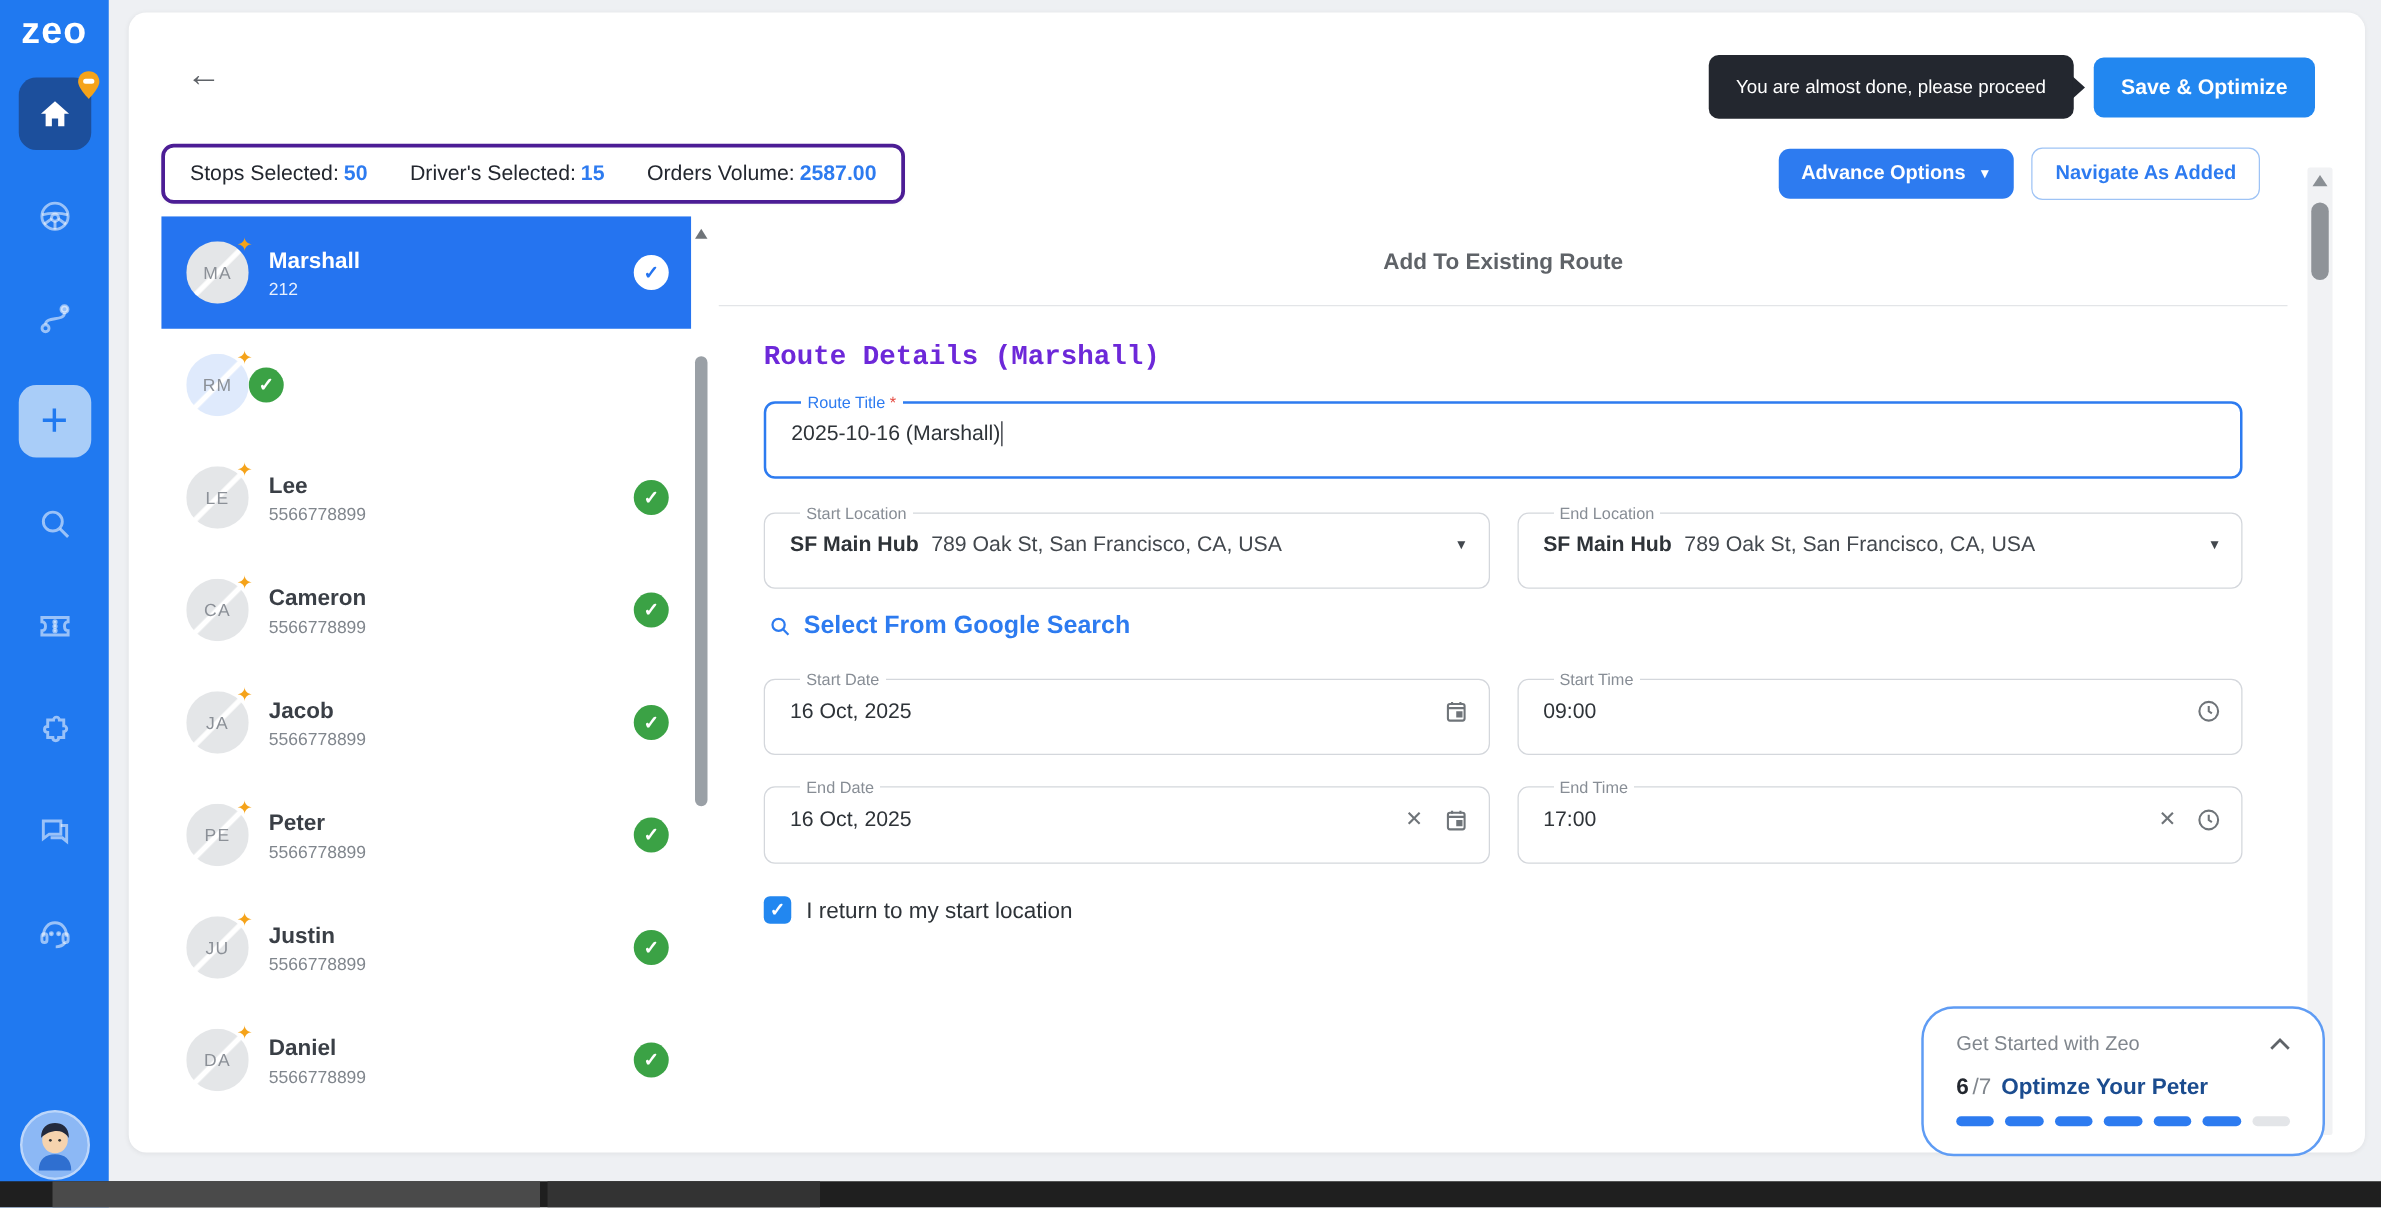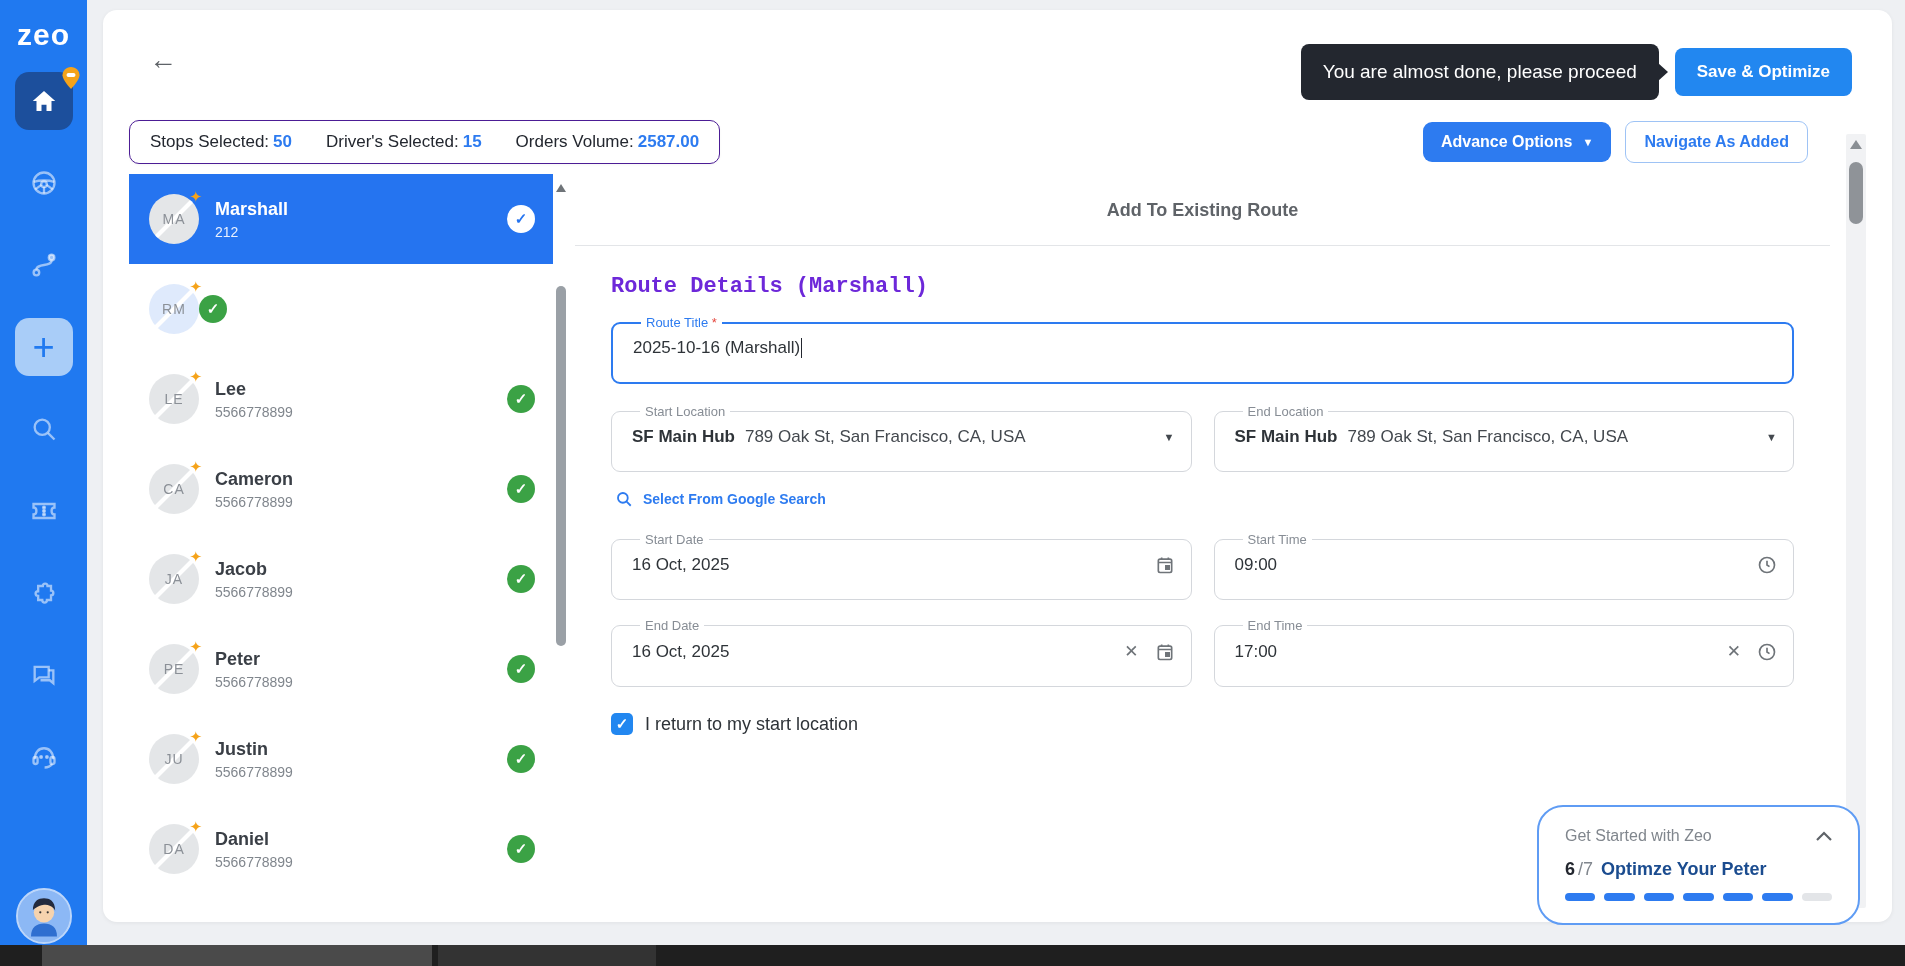--- a/index.html
+++ b/index.html
@@ -1,21 +1,21 @@
 <!DOCTYPE html>
 <html><head>
 <meta charset="utf-8">
 <style>
   * { margin:0; padding:0; box-sizing:border-box; }
   html,body { width:1905px; height:966px; overflow:hidden; font-family:"Liberation Sans", sans-serif; background:#eef0f3; }
   .app { display:flex; width:100%; height:100%; position:relative; }
 
   
   .sidebar { width:87px; background:#2079f0; display:flex; flex-direction:column; align-items:center; flex-shrink:0; position:relative; z-index:5; }
-  .logo { color:#fff; font-size:30px; font-weight:bold; letter-spacing:1px; margin-top:18px; margin-bottom:20px; }
+  .logo { color:#fff; font-size:30px; font-weight:bold; letter-spacing:1px; margin-top:8px; margin-bottom:20px; }
   .nav-item { width:58px; height:58px; display:flex; align-items:center; justify-content:center; border-radius:14px; margin-bottom:24px; position:relative; cursor:pointer; }
   .nav-item svg { stroke:rgba(255,255,255,0.55); fill:none; stroke-width:2; }
   .nav-item.active { background:#1c4f9c; }
   .nav-item.active svg { stroke:#fff; fill:#fff; }
   .nav-item.add-btn { background:#a9cdf8; }
   .nav-item.add-btn .plus { color:#2079f0; font-size:38px; font-weight:300; line-height:1; }
   .pin-badge { position:absolute; top:-6px; right:-8px; }
   .avatar-slot { margin-top:auto; margin-bottom:22px; }
   .user-avatar { width:56px; height:56px; border-radius:50%; background:#8cb8f5; border:2px solid #bcd6fa; overflow:hidden; display:block; }
 
@@ -23,27 +23,27 @@
   .main { flex:1; position:relative; background:#eef0f3; }
   .card { position:absolute; left:16px; top:10px; right:13px; bottom:44px; background:#fff; border-radius:14px; box-shadow:0 1px 4px rgba(0,0,0,0.06); overflow:hidden; }
 
   
   .card-header { display:flex; justify-content:space-between; align-items:flex-start; padding:32px 40px 6px 46px; }
   .header-left { display:flex; align-items:flex-start; gap:14px; }
   .back-arrow { font-size:28px; color:#5f6368; line-height:1; margin-top:4px; cursor:pointer; }
   .page-title { font-size:26px; font-weight:bold; color:#1d2127; letter-spacing:0.2px; }
   .page-subtitle { font-size:18px; color:#9aa0a6; margin-top:8px; }
   .header-right { display:flex; align-items:center; gap:16px; margin-top:2px; }
-  .toast { position:relative; background:#23272f; color:#fff; font-size:19px; padding:17px 22px; border-radius:8px; white-space:nowrap; }
+  .toast { position:relative; background:#23272f; color:#fff; font-size:15px; padding:17px 22px; border-radius:8px; white-space:nowrap; }
   .toast-arrow { position:absolute; right:-9px; top:50%; transform:translateY(-50%); width:0; height:0; border-top:9px solid transparent; border-bottom:9px solid transparent; border-left:10px solid #23272f; }
   .btn-primary { background:#2287f0; color:#fff; border:none; border-radius:8px; font-size:17px; font-weight:bold; padding:14px 22px; cursor:pointer; font-family:inherit; }
 
   
   .stats-row { display:flex; justify-content:space-between; align-items:center; padding:14px 40px 10px 26px; }
-  .stats-box { display:flex; gap:34px; align-items:center; background:#fff; border:1px solid #4c1d95; border-radius:10px; padding:11px 20px; box-shadow:0 1px 3px rgba(0,0,0,0.04); }
+  .stats-box { display:flex; gap:34px; align-items:center; background:#fff; border:3px solid #4c1d95; border-radius:10px; padding:11px 20px; box-shadow:0 1px 3px rgba(0,0,0,0.04); }
   .stat { font-size:17px; color:#23272f; }
   .stat b { color:#2d7bf0; font-weight:bold; margin-left:4px; }
   .stats-actions { display:flex; gap:14px; align-items:center; margin-right:44px; }
   .btn-advance { background:#2d7bf0; color:#fff; border:none; border-radius:9px; font-size:16px; font-weight:bold; padding:11px 18px; cursor:pointer; display:flex; align-items:center; gap:10px; font-family:inherit; }
   .btn-outline { background:#fff; color:#2d7bf0; border:1px solid #9ec3f5; border-radius:9px; font-size:16px; font-weight:bold; padding:11px 18px; cursor:pointer; font-family:inherit; }
   .caret { font-size:11px; }
 
   
   .content { display:flex; align-items:flex-start; padding-left:26px; height:calc(100% - 180px); }
 
@@ -81,21 +81,21 @@
   fieldset.focus { border:2px solid #2d7bf0; }
   fieldset.focus legend { color:#2d7bf0; }
   .cursor-bar { display:inline-block; width:1px; height:20px; background:#23272f; margin-left:1px; }
   .field-title { margin-bottom:20px; }
   .row-2col { display:flex; gap:22px; margin-bottom:18px; }
   .row-2col fieldset { flex:1; }
   .loc-name { font-weight:bold; margin-right:10px; white-space:nowrap; }
   .loc-addr { color:#43484e; }
   .field-icons { margin-left:auto; display:flex; align-items:center; gap:16px; color:#6f7479; }
   .clear-x { font-size:17px; color:#6f7479; cursor:pointer; }
-  .google-link { display:flex; align-items:center; gap:10px; color:#2d7bf0; font-size:14px; font-weight:bold; margin:4px 0 24px 4px; cursor:pointer; }
+  .google-link { display:flex; align-items:center; gap:10px; color:#2d7bf0; font-size:20px; font-weight:bold; margin:4px 0 24px 4px; cursor:pointer; }
   .checkbox-row { display:flex; align-items:center; gap:12px; margin-top:26px; }
   .checkbox { width:22px; height:22px; background:#2287f0; border-radius:5px; color:#fff; font-size:15px; font-weight:bold; display:flex; align-items:center; justify-content:center; cursor:pointer; }
   .checkbox-label { font-size:18px; color:#2e3338; }
 
   
   .main-scrollbar { position:absolute; top:124px; bottom:14px; right:26px; width:20px; background:#f1f2f4; border-radius:2px; }
   .scroll-up-arrow { position:absolute; top:6px; left:4px; width:0; height:0; border-left:6px solid transparent; border-right:6px solid transparent; border-bottom:9px solid #8a8f94; }
   .main-thumb { position:absolute; top:28px; left:3px; width:14px; height:62px; background:#8f9398; border-radius:7px; }
 
   

